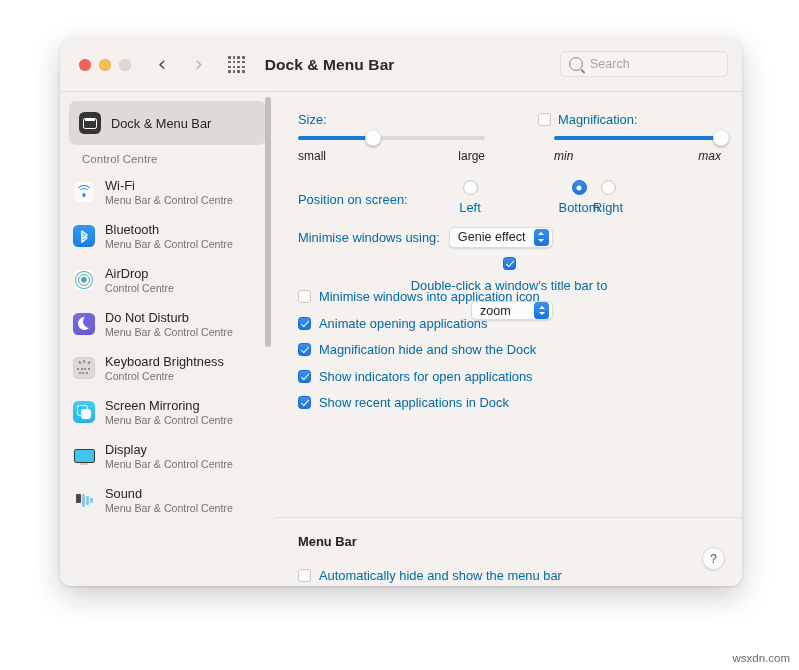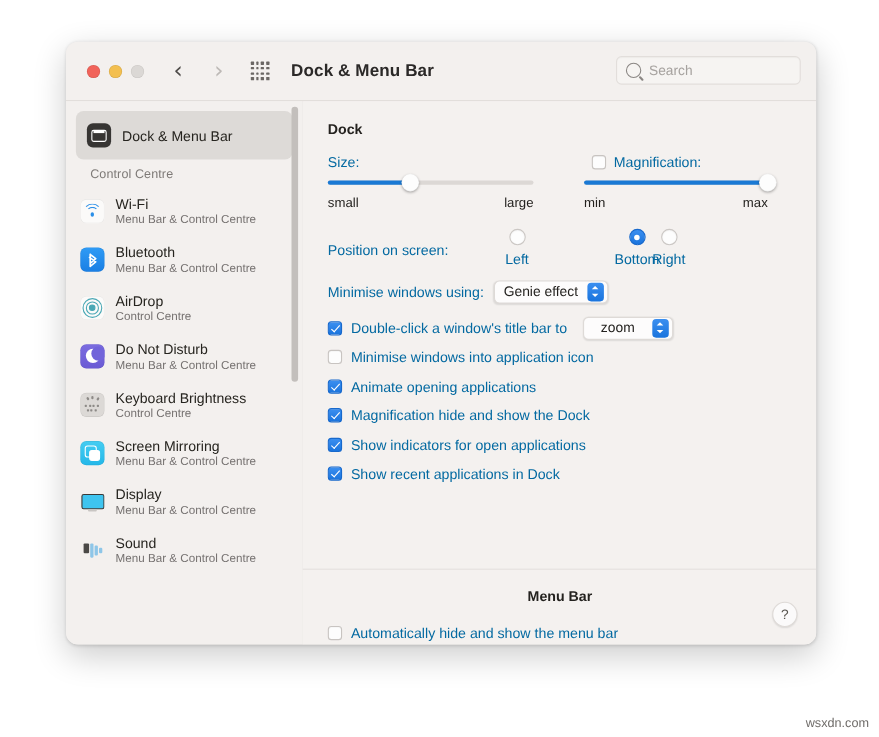--- a/index.html
+++ b/index.html
@@ -427,21 +427,21 @@
     align-items: center;
     height: 21px;
     background: #fdfcfc;
     border: 1px solid #dedad7;
     border-radius: 5px;
     box-shadow: 0 1px 1.5px rgba(0,0,0,0.10);
     padding: 0 3px 0 8px;
     box-sizing: border-box;
     gap: 8px;
   }
-  .popup .ptext { font-size: 12.6px; color: #24221f; white-space: nowrap; text-align: center; }
+  .popup .ptext { font-size: 12.6px; color: #24221f; white-space: nowrap; }
   .popup .chev {
     width: 15px; height: 17px;
     border-radius: 3.5px;
     background: linear-gradient(180deg,#3b8ff0,#1a74dd);
     position: relative;
     flex: none;
   }
   .popup .chev::before, .popup .chev::after {
     content:"";
     position:absolute; left:50%;
@@ -463,21 +463,20 @@
     top: 425px;
     height: 1px;
     background: #e2dedb;
   }
   #pane-menubar {
     position: absolute;
     left: 0; right: 0; top: 426px; bottom: 0;
     background: #f4f1ef;
     padding: 16px 22px 0 23px;
     box-sizing: border-box;
-    text-align: center;
   }
   #help-btn {
     position: absolute;
     right: 17px;
     bottom: 16px;
     width: 21px; height: 21px;
     border-radius: 50%;
     background: #fbfafa;
     border: 1px solid #dedad7;
     box-shadow: 0 1px 1.5px rgba(0,0,0,0.10);
@@ -654,21 +653,20 @@
 
       </div>
       <div id="side-scrollbar"></div>
     </div>
     <div id="side-divider"></div>
 
     <div id="main">
 
       <div id="pane-dock">
 
-        <div class="section-title">Dock</div>
 
         <div id="slider-area">
           <div class="slider-label-row">
             <span class="lbl">Size:</span>
             <span style="position:absolute; left:240px; display:flex; align-items:center; gap:7px;">
               <span class="cb off"></span>
               <span class="lbl">Magnification:</span>
             </span>
           </div>
 
@@ -676,21 +674,21 @@
             <div class="track">
               <div class="fill" id="size-fill" style="width: 40%;"></div>
               <div class="knob" id="size-knob" style="left: 40%;"></div>
             </div>
             <div class="ends">
               <span>small</span>
               <span>large</span>
             </div>
           </div>
 
-          <div class="slider-wrap" style="left:233px; top:26px; width:167px;">
+          <div class="slider-wrap" style="left:256px; top:26px; width:167px;font-style:italic;">
             <div class="track">
               <div class="fill" id="mag-fill" style="width: 100%;"></div>
               <div class="knob" id="mag-knob" style="left: 100%;"></div>
             </div>
             <div class="ends">
               <span>min</span>
               <span>max</span>
             </div>
           </div>
         </div>
@@ -715,21 +713,21 @@
         </div>
 
         <div class="row" style="gap:9px; height:28px;">
           <span class="lbl">Minimise windows using:</span>
           <span class="popup">
             <span class="ptext">Genie effect</span>
             <span class="chev"></span>
           </span>
         </div>
 
-        <div class="cbrow" style="margin-top:6px;">
+        <div class="cbrow" style="margin-top:6px;flex-direction:column;">
           <span class="cb on"></span>
           <span class="lbl">Double-click a window's title bar to</span>
           <span class="popup" style="margin-left:6px; min-width:82px;">
             <span class="ptext" style="flex:1;">zoom</span>
             <span class="chev"></span>
           </span>
         </div>
 
         <div class="cbrow">
           <span class="cb off"></span>

